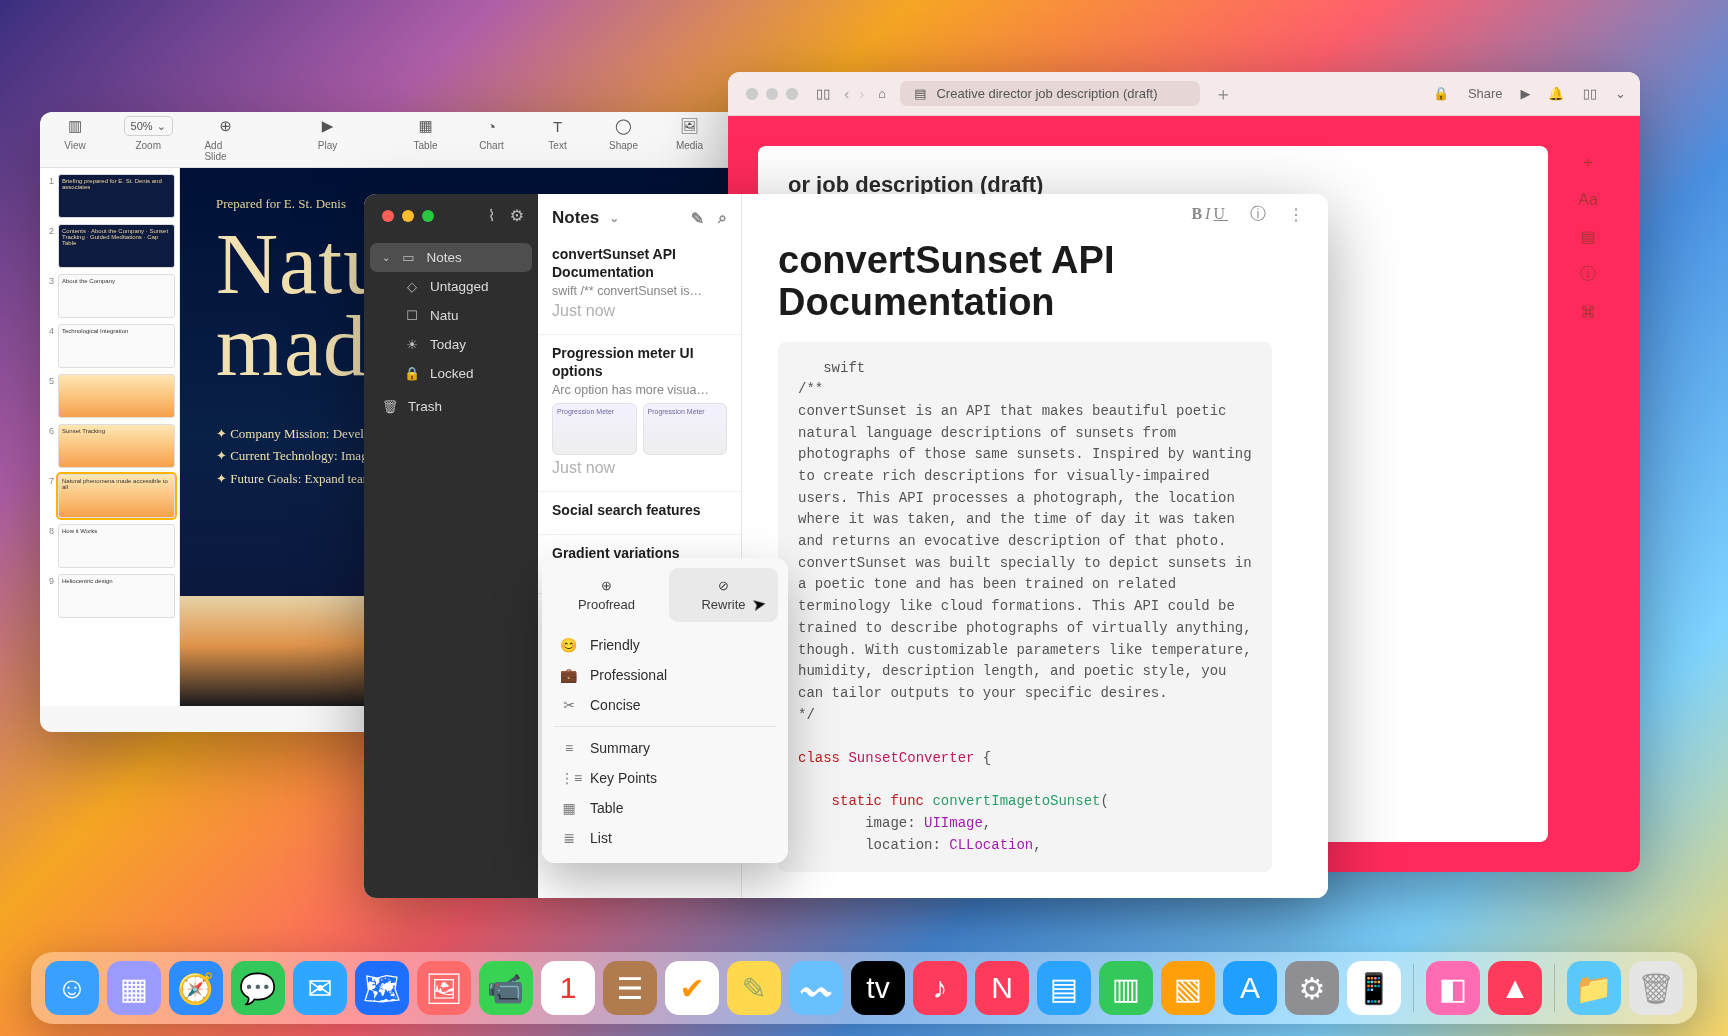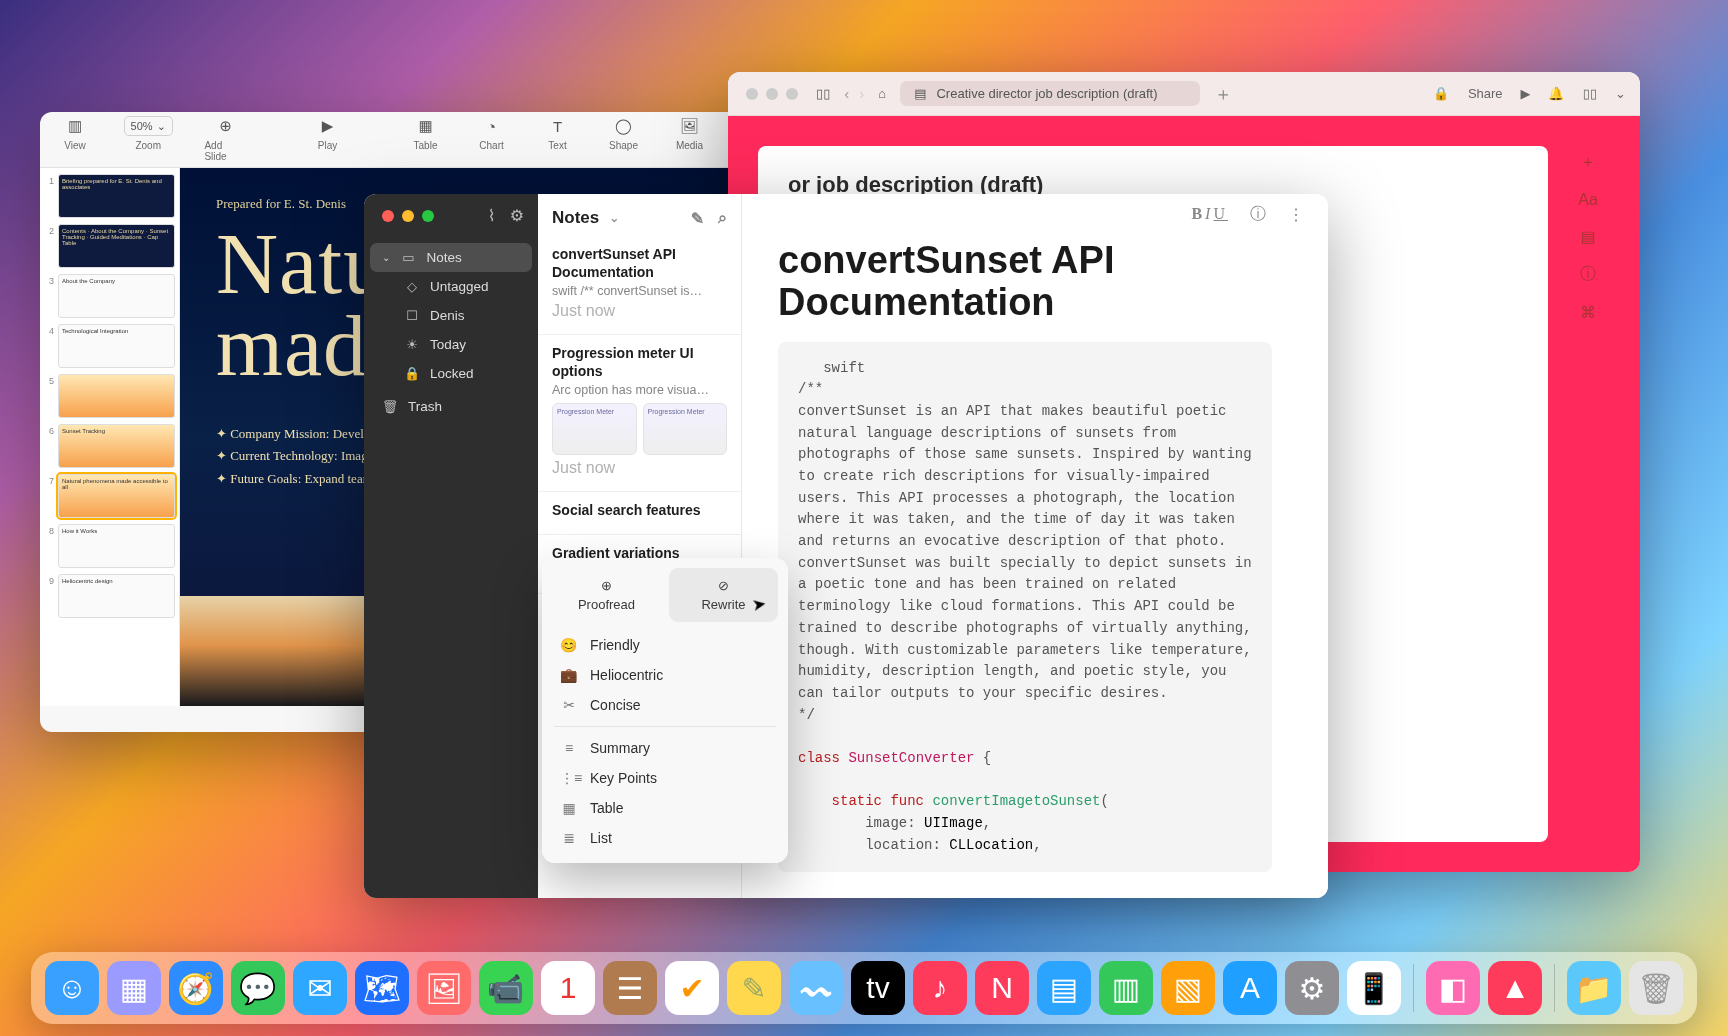--- a/index.html
+++ b/index.html
@@ -65,21 +65,21 @@
 .card .s{font-size:12.5px;color:#858585;margin-top:3px;white-space:nowrap;overflow:hidden;text-overflow:ellipsis}
 .card .m{font-size:16px;color:#b1b1b1;margin-top:4px}
 .thumbs{display:flex;gap:6px;margin-top:6px}
 .thumbs div{flex:1;height:52px;border-radius:6px;border:1px solid #e2e2e2;background:linear-gradient(180deg,#f4f1ff,#eee);font-size:7px;padding:4px;color:#6a6a9e}
 #n-main{flex:1;background:#fff;display:flex;flex-direction:column}
 #n-main .mtop{height:40px;display:flex;align-items:center;justify-content:flex-end;gap:22px;padding:16px 24px;color:#888;font-size:16px}
 #n-main .mtop .biu{font-family:Georgia,serif;letter-spacing:3px}
 #n-main .content{padding:6px 56px 20px 36px;overflow:hidden}
 #n-main h1{font-size:38px;font-weight:700;line-height:1.1;color:#1b1b1b;margin-bottom:18px}
 .codeblock{background:#f4f4f4;border-radius:8px;padding:16px 20px;font-family:Liberation Mono, monospace;font-size:14px;line-height:1.55;color:#555;white-space:pre-wrap}
-.codeblock .kw{color:#b91c1c}.codeblock .cls{color:#be185d}.codeblock .fn{color:#2a9d6b}.codeblock .ty{color:#000000}
+.codeblock .kw{color:#b91c1c}.codeblock .cls{color:#be185d}.codeblock .fn{color:#2a9d6b}.codeblock .ty{color:#a21caf}
 
 #popover{position:absolute;left:542px;top:558px;width:246px;background:rgba(248,248,248,.98);border-radius:13px;box-shadow:0 20px 50px rgba(0,0,0,.28);padding:10px;font-size:14px;color:#2e2e2e;backdrop-filter:blur(20px)}
 #popover .toprow{display:flex;gap:8px;margin-bottom:8px}
 .pill{flex:1;display:flex;flex-direction:column;align-items:center;gap:4px;padding:10px 0;border-radius:9px;font-size:13px;color:#3a3a3a}
 .pill:hover,.pill.hov{background:#e9e9e9}
 .prow{display:flex;align-items:center;gap:12px;padding:7px 8px;border-radius:7px}
 .prow .pico{width:18px;color:#7a7a7a;text-align:center}
 .sep{height:1px;background:#e3e3e3;margin:6px 2px}
 .cursor{position:absolute;left:752px;top:594px;font-size:17px;color:#000;transform:rotate(-10deg)}
 
@@ -277,21 +277,21 @@
       </div>
       <div id="folders">
             <div class="frow">
               <span style="width:12px"></span>
               <span class="ico">◇</span>
               <span>Untagged</span>
             </div>
             <div class="frow">
               <span style="width:12px"></span>
               <span class="ico">☐</span>
-              <span>Denis</span>
+              <span>Natu</span>
             </div>
             <div class="frow">
               <span style="width:12px"></span>
               <span class="ico">☀</span>
               <span>Today</span>
             </div>
             <div class="frow">
               <span style="width:12px"></span>
               <span class="ico">🔒</span>
               <span>Locked</span>
@@ -372,21 +372,21 @@
       <span>Rewrite</span>
     </div>
   </div>
   <div id="pop1">
       <div class="prow">
         <span class="pico">😊</span>
         <span>Friendly</span>
       </div>
       <div class="prow">
         <span class="pico">💼</span>
-        <span>Heliocentric</span>
+        <span>Professional</span>
       </div>
       <div class="prow">
         <span class="pico">✂</span>
         <span>Concise</span>
       </div>
     </div>
   <div class="sep"></div>
   <div id="pop2">
       <div class="prow">
         <span class="pico">≡</span>

